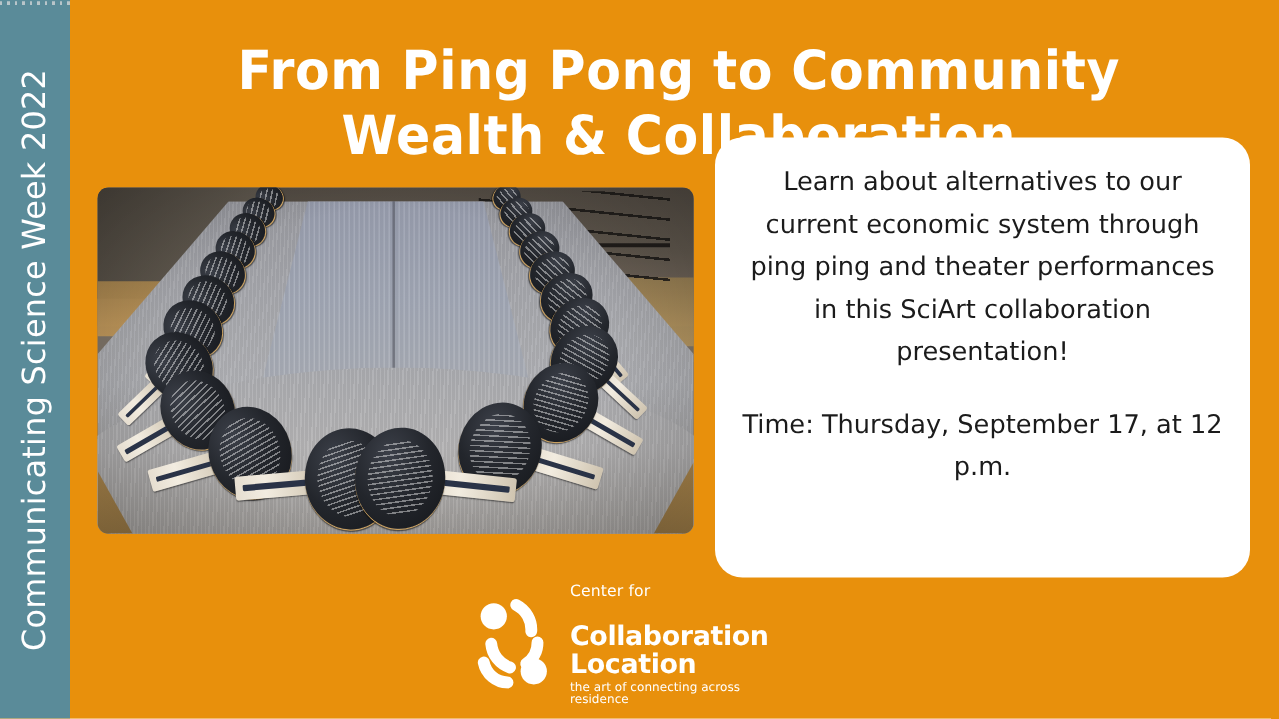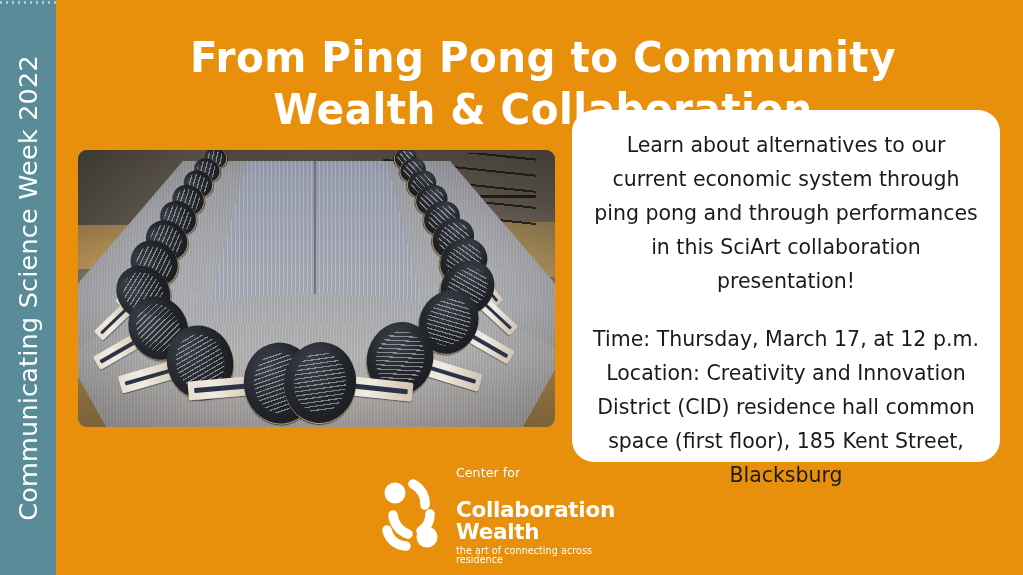--- a/index.html
+++ b/index.html
@@ -374,38 +374,37 @@
             <div class="p-handle" style="width: 19.6px; height: 5.2px; top: 8.6px; left: 16.8px;"></div>
             <div class="p-blade" style="width: 20px; height: 22.4px; top: 0px; left: 0px;"></div>
           </div>
         </div>
 
       <div class="photo-vignette"></div>
     </div>
   </div>
 
   <div class="infocard">
-    <p>Learn about alternatives to our current economic system through ping pong and through performances in this SciArt collaboration presentation!</p>
+    <p>Learn about alternatives to our current economic system through ping ping and theater performances in this SciArt collaboration presentation!</p>
     <div class="gap"></div>
-    <p>Time: Thursday, March 17, at 12 p.m.</p>
-    <p>Location: Creativity and Innovation District (CID) residence hall common space (first floor), 185 Kent Street, Blacksburg</p>
+    <p>Time: Thursday, September 17, at 12 p.m.</p>
   </div>
 
   <div class="logo">
     <div class="logo-mark">
       <svg viewBox="0 0 66 72" width="66" height="72" aria-hidden="true">
         <circle cx="17" cy="14" r="10.5" fill="#ffffff"></circle>
         <circle cx="49" cy="58" r="10.5" fill="#ffffff"></circle>
         <path d="M35 5 A22 22 0 0 1 47 26" stroke="#ffffff" stroke-width="9.5" fill="none" stroke-linecap="round"></path>
         <path d="M15 36 A22 22 0 0 0 30 55" stroke="#ffffff" stroke-width="9.5" fill="none" stroke-linecap="round"></path>
         <path d="M52 35 A20 20 0 0 1 43 52" stroke="#ffffff" stroke-width="9.5" fill="none" stroke-linecap="round"></path>
         <path d="M9 51 A20 20 0 0 0 28 67" stroke="#ffffff" stroke-width="9.5" fill="none" stroke-linecap="round"></path>
       </svg>
     </div>
     <div class="logo-text">
       <div class="lt-small">Center for</div>
       <div class="lt-big">Collaboration</div>
-      <div class="lt-big">Wealth</div>
+      <div class="lt-big">Location</div>
       <div class="lt-tag">the art of connecting across residence</div>
     </div>
   </div>
 
 </div>
 
 </body></html>

